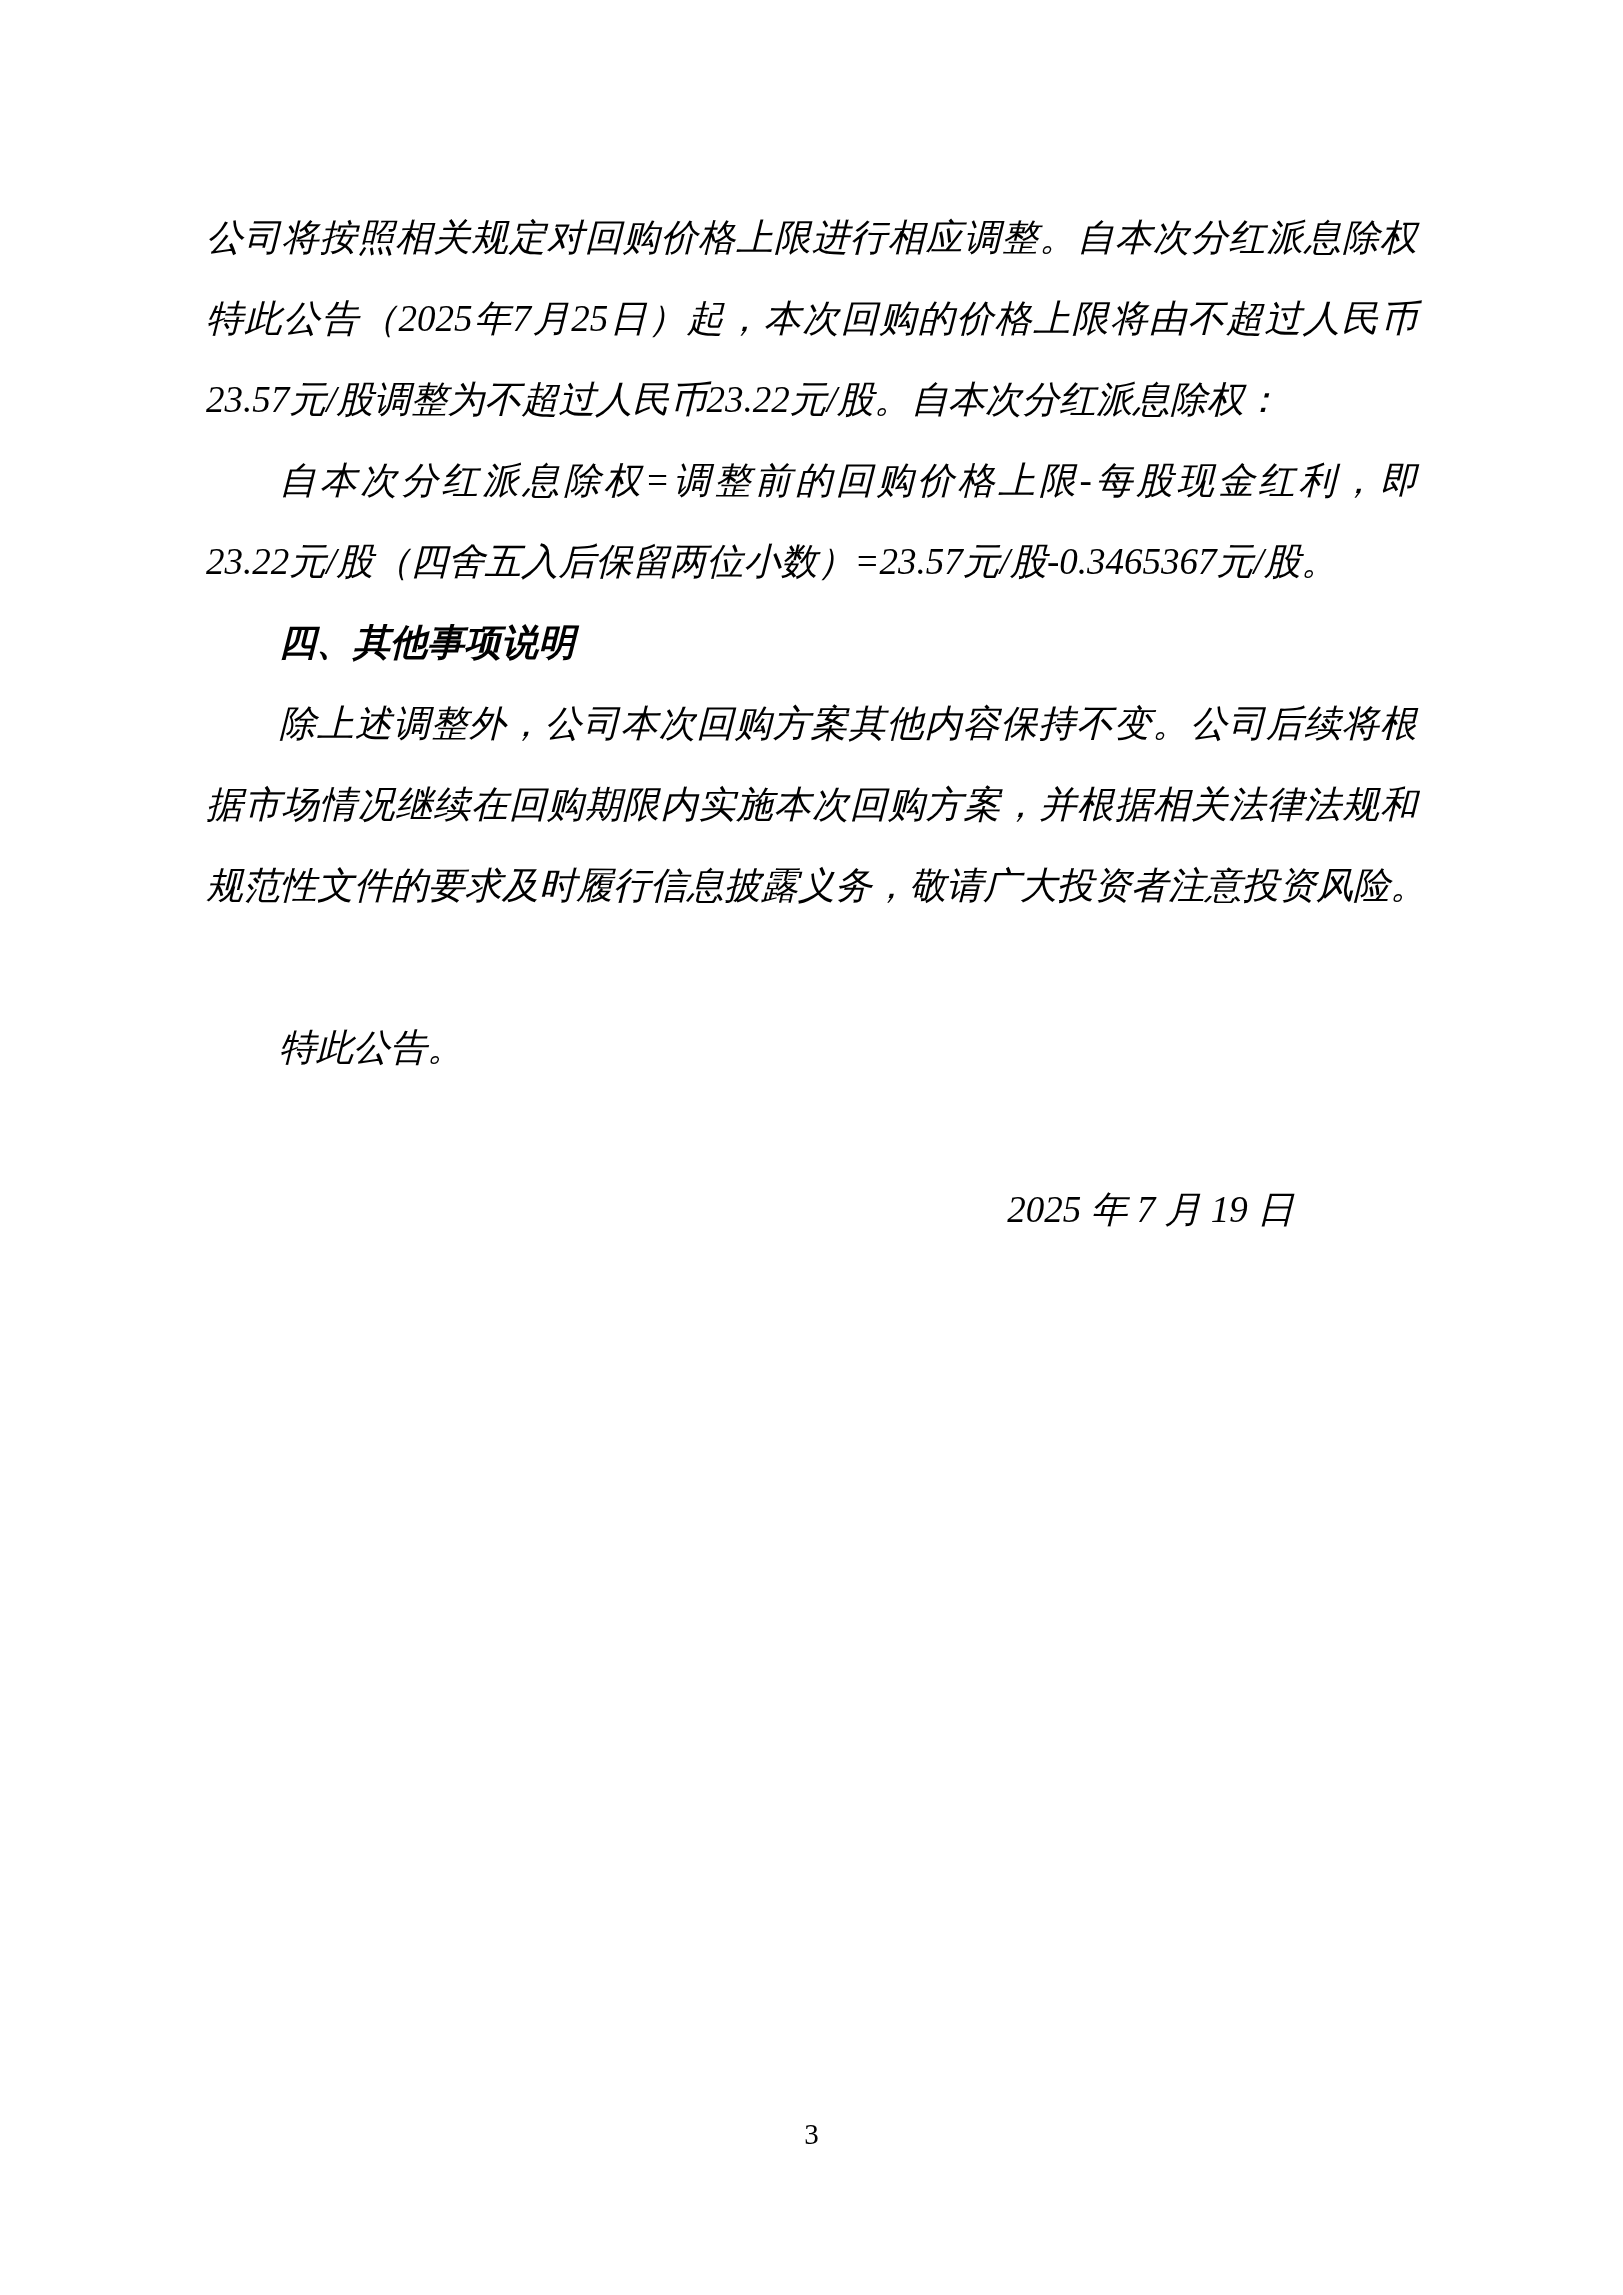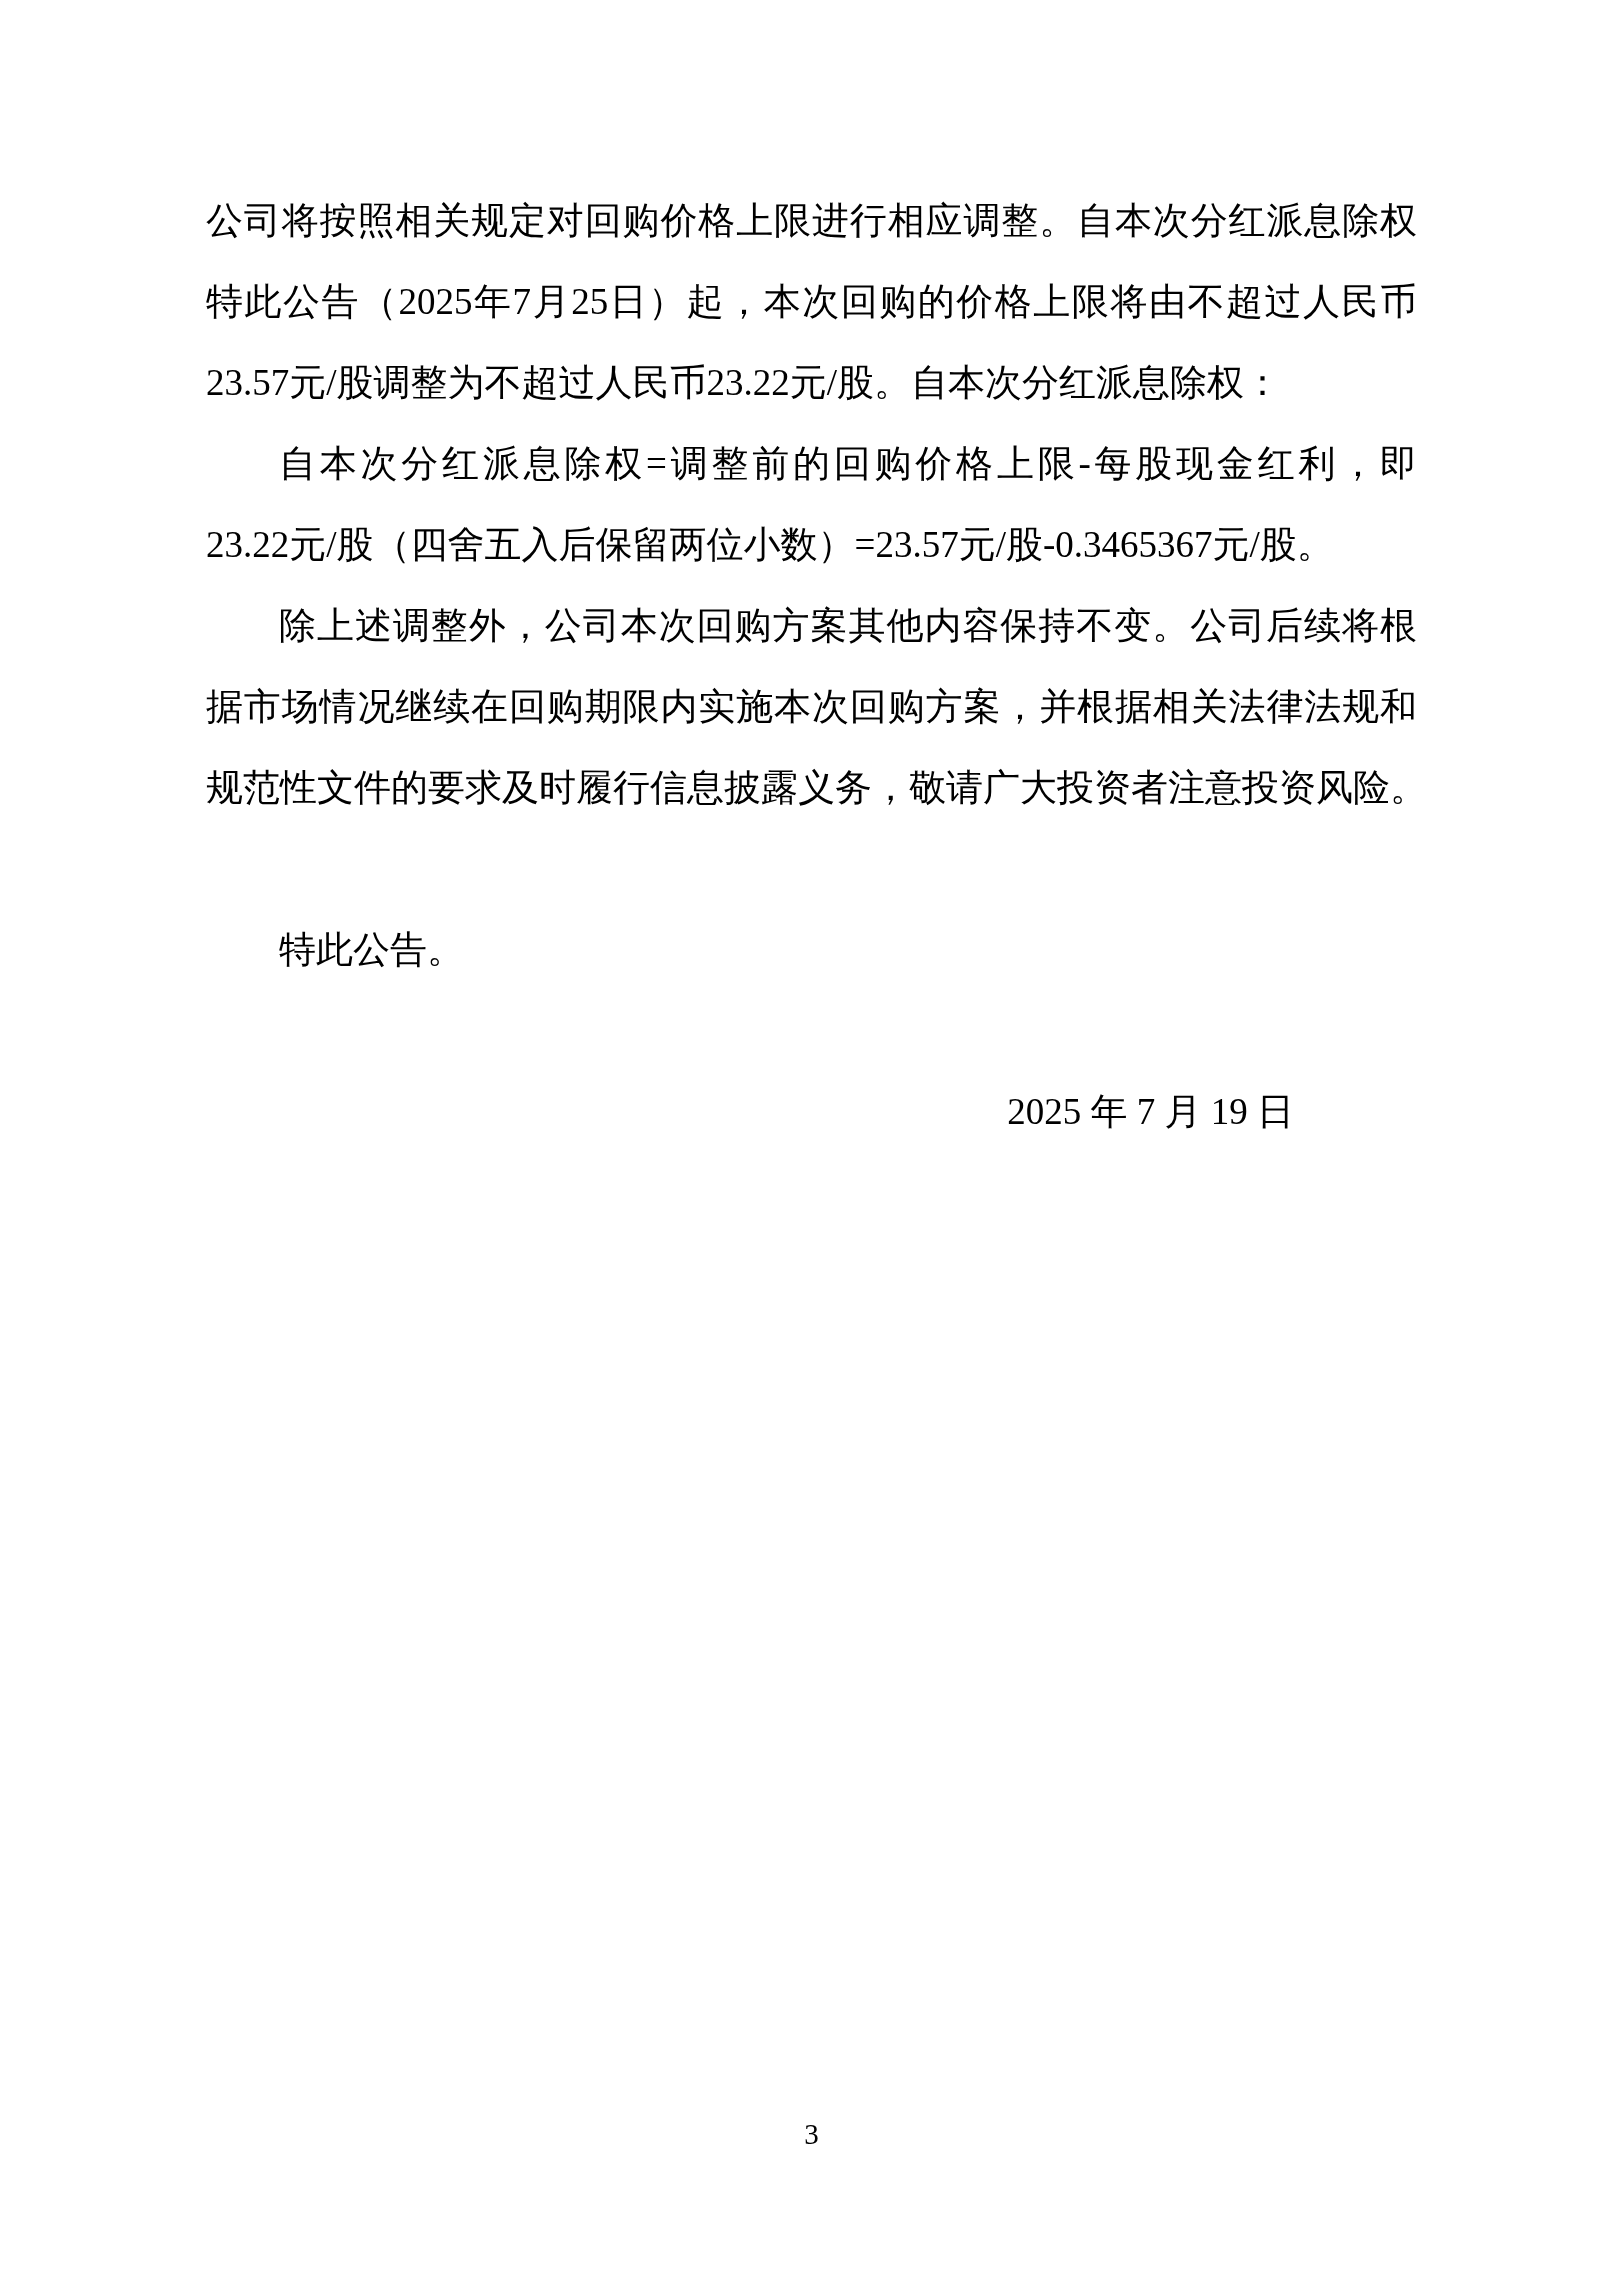--- a/index.html
+++ b/index.html
@@ -12,22 +12,23 @@
     width: 1623px;
     height: 2295px;
     background: #ffffff;
     color: #000000;
     font-family: "Liberation Serif", "DejaVu Serif", serif;
     overflow: hidden;
   }
   .doc-body {
     position: absolute;
     left: 206px;
-    top: 180px;
+    top: 197px;
     width: 1211px;
+    font-style: italic;
   }
   .line {
     font-size: 37px;
     height: 81px;
     line-height: 81px;
     text-align: left;
     white-space: nowrap;
   }
   .line.fill {
     white-space: normal;
@@ -73,20 +74,21 @@
     <div class="line fill">公司将按照相关规定对回购价格上限进行相应调整。自本次分红派息除权</div>
 
     <div class="line fill">特此公告（2025年7月25日）起，本次回购的价格上限将由不超过人民币</div>
 
     <div class="line">23.57元/股调整为不超过人民币23.22元/股。自本次分红派息除权：</div>
 
     <div class="line fill indent">自本次分红派息除权=调整前的回购价格上限-每股现金红利，即</div>
 
     <div class="line">23.22元/股（四舍五入后保留两位小数）=23.57元/股-0.3465367元/股。</div>
 
+    <div class="line heading indent">四、其他事项说明</div>
 
     <div class="line fill indent">除上述调整外，公司本次回购方案其他内容保持不变。公司后续将根</div>
 
     <div class="line fill">据市场情况继续在回购期限内实施本次回购方案，并根据相关法律法规和</div>
 
     <div class="line">规范性文件的要求及时履行信息披露义务，敬请广大投资者注意投资风险。</div>
 
     <div class="line blank"></div>
 
     <div class="line indent">特此公告。</div>

